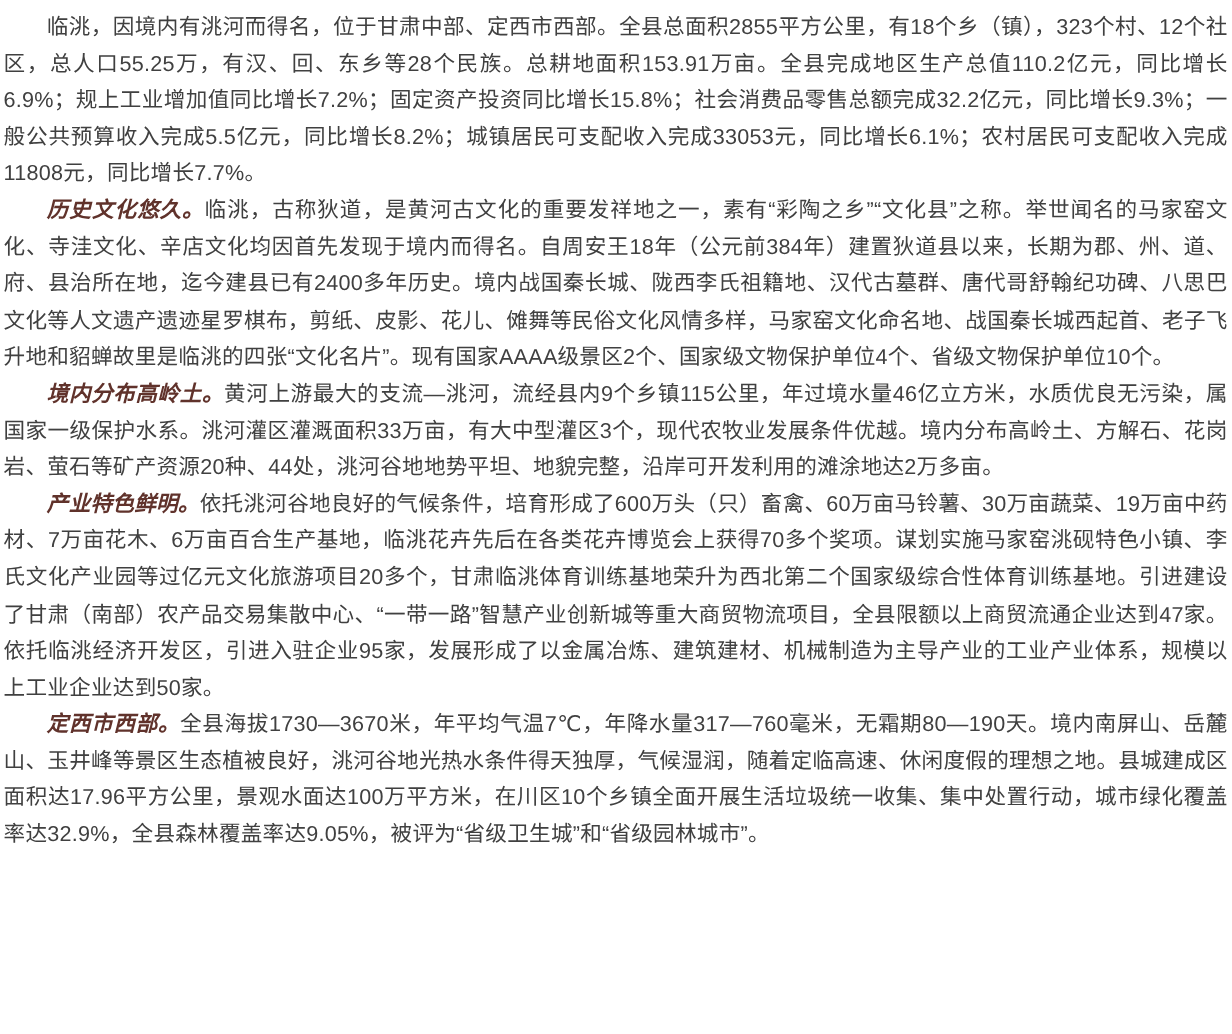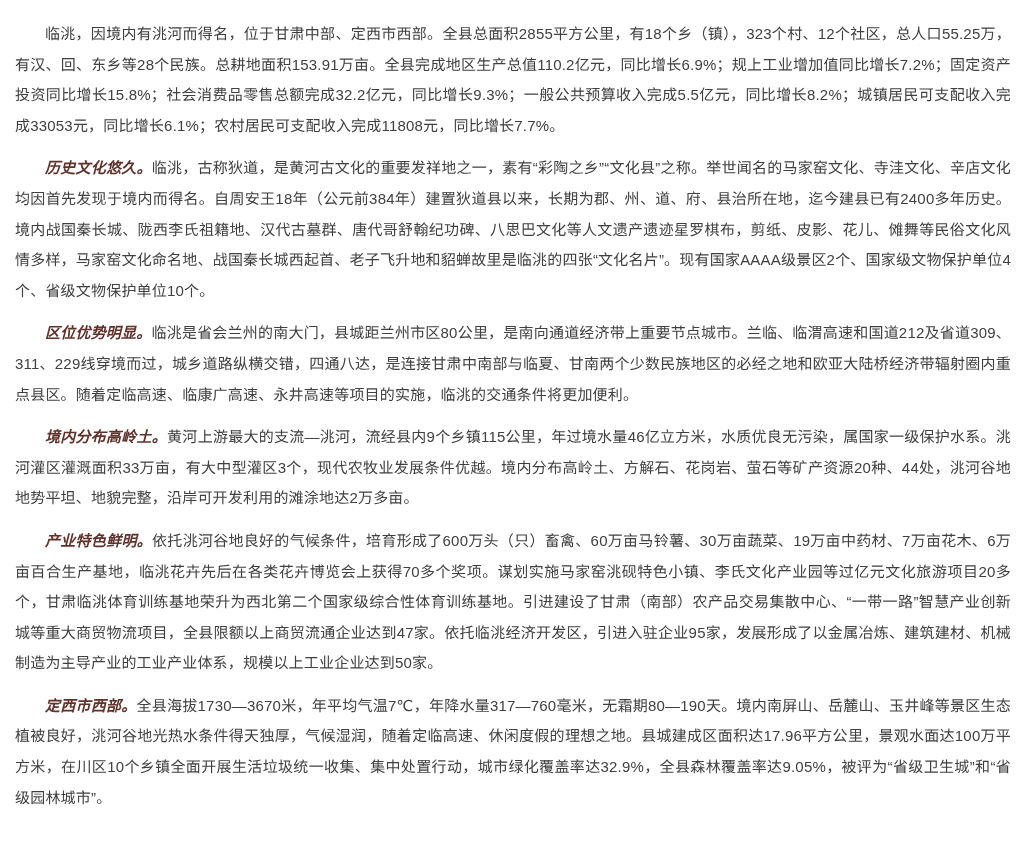--- a/index.html
+++ b/index.html
@@ -14,23 +14,23 @@
     background:var(--bg);
     font-family:"Liberation Sans","DejaVu Sans",sans-serif;
     overflow:hidden;
   }
   .doc{
     box-sizing:border-box;
     width:1027px;
     padding:7px 4px 0 3px;
   }
   .doc p{
-    margin:12px;
+    margin:0;
     padding:0;
-    font-size:15px;
+    font-size:18px;
     line-height:30.6px;
     color:var(--body-text);
     text-align:justify;
     text-indent:2em;
     letter-spacing:0.2px;
   }
   .doc p strong.lead{
     font-weight:bold;
     color:var(--lead-text);
     font-style:italic;
@@ -38,21 +38,20 @@
 </style>
 </head>
 <body>
 
 <div class="doc">
 
   <p><strong class="lead"></strong><span>临洮，因境内有洮河而得名，位于甘肃中部、定西市西部。全县总面积2855平方公里，有18个乡（镇），323个村、12个社区，总人口55.25万，有汉、回、东乡等28个民族。总耕地面积153.91万亩。全县完成地区生产总值110.2亿元，同比增长6.9%；规上工业增加值同比增长7.2%；固定资产投资同比增长15.8%；社会消费品零售总额完成32.2亿元，同比增长9.3%；一般公共预算收入完成5.5亿元，同比增长8.2%；城镇居民可支配收入完成33053元，同比增长6.1%；农村居民可支配收入完成11808元，同比增长7.7%。</span></p>
 
   <p><strong class="lead">历史文化悠久。</strong><span>临洮，古称狄道，是黄河古文化的重要发祥地之一，素有“彩陶之乡”“文化县”之称。举世闻名的马家窑文化、寺洼文化、辛店文化均因首先发现于境内而得名。自周安王18年（公元前384年）建置狄道县以来，长期为郡、州、道、府、县治所在地，迄今建县已有2400多年历史。境内战国秦长城、陇西李氏祖籍地、汉代古墓群、唐代哥舒翰纪功碑、八思巴文化等人文遗产遗迹星罗棋布，剪纸、皮影、花儿、傩舞等民俗文化风情多样，马家窑文化命名地、战国秦长城西起首、老子飞升地和貂蝉故里是临洮的四张“文化名片”。现有国家AAAA级景区2个、国家级文物保护单位4个、省级文物保护单位10个。</span></p>
 
-  <p><strong class="lead">区位优势明显。</strong><span>临洮是省会兰州的南大门，县城距兰州市区80公里，是南向通道经济带上重要节点城市。兰临、临渭高速和国道212及省道309、311、229线穿境而过，城乡道路纵横交错，四通八达，是连接甘肃中南部与临夏、甘南两个少数民族地区的必经之地和欧亚大陆桥经济带辐射圈内重点县区。随着定临高速、临康广高速、永井高速等项目的实施，临洮的交通条件将更加便利。</span></p>
 
   <p><strong class="lead">境内分布高岭土。</strong><span>黄河上游最大的支流—洮河，流经县内9个乡镇115公里，年过境水量46亿立方米，水质优良无污染，属国家一级保护水系。洮河灌区灌溉面积33万亩，有大中型灌区3个，现代农牧业发展条件优越。境内分布高岭土、方解石、花岗岩、萤石等矿产资源20种、44处，洮河谷地地势平坦、地貌完整，沿岸可开发利用的滩涂地达2万多亩。</span></p>
 
   <p><strong class="lead">产业特色鲜明。</strong><span>依托洮河谷地良好的气候条件，培育形成了600万头（只）畜禽、60万亩马铃薯、30万亩蔬菜、19万亩中药材、7万亩花木、6万亩百合生产基地，临洮花卉先后在各类花卉博览会上获得70多个奖项。谋划实施马家窑洮砚特色小镇、李氏文化产业园等过亿元文化旅游项目20多个，甘肃临洮体育训练基地荣升为西北第二个国家级综合性体育训练基地。引进建设了甘肃（南部）农产品交易集散中心、“一带一路”智慧产业创新城等重大商贸物流项目，全县限额以上商贸流通企业达到47家。依托临洮经济开发区，引进入驻企业95家，发展形成了以金属冶炼、建筑建材、机械制造为主导产业的工业产业体系，规模以上工业企业达到50家。</span></p>
 
   <p><strong class="lead">定西市西部。</strong><span>全县海拔1730—3670米，年平均气温7℃，年降水量317—760毫米，无霜期80—190天。境内南屏山、岳麓山、玉井峰等景区生态植被良好，洮河谷地光热水条件得天独厚，气候湿润，随着定临高速、休闲度假的理想之地。县城建成区面积达17.96平方公里，景观水面达100万平方米，在川区10个乡镇全面开展生活垃圾统一收集、集中处置行动，城市绿化覆盖率达32.9%，全县森林覆盖率达9.05%，被评为“省级卫生城”和“省级园林城市”。</span></p>
 
 </div>
 
 </body></html>

